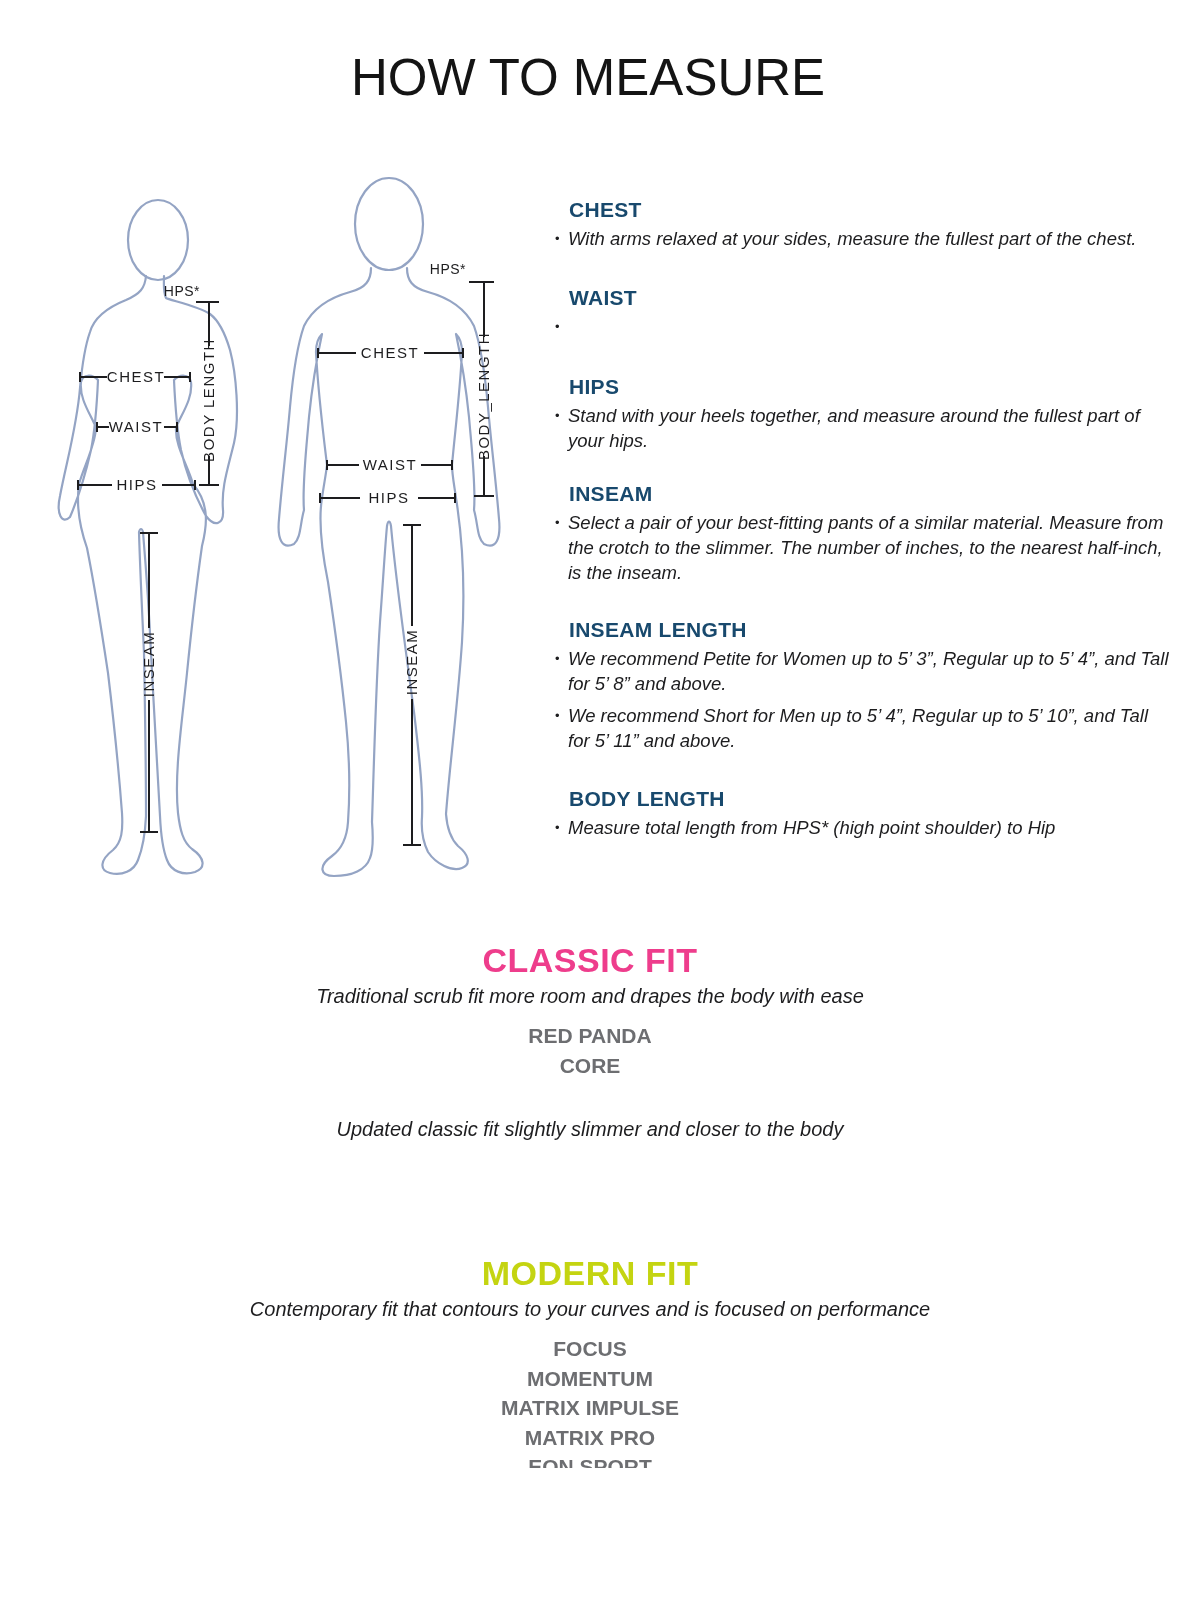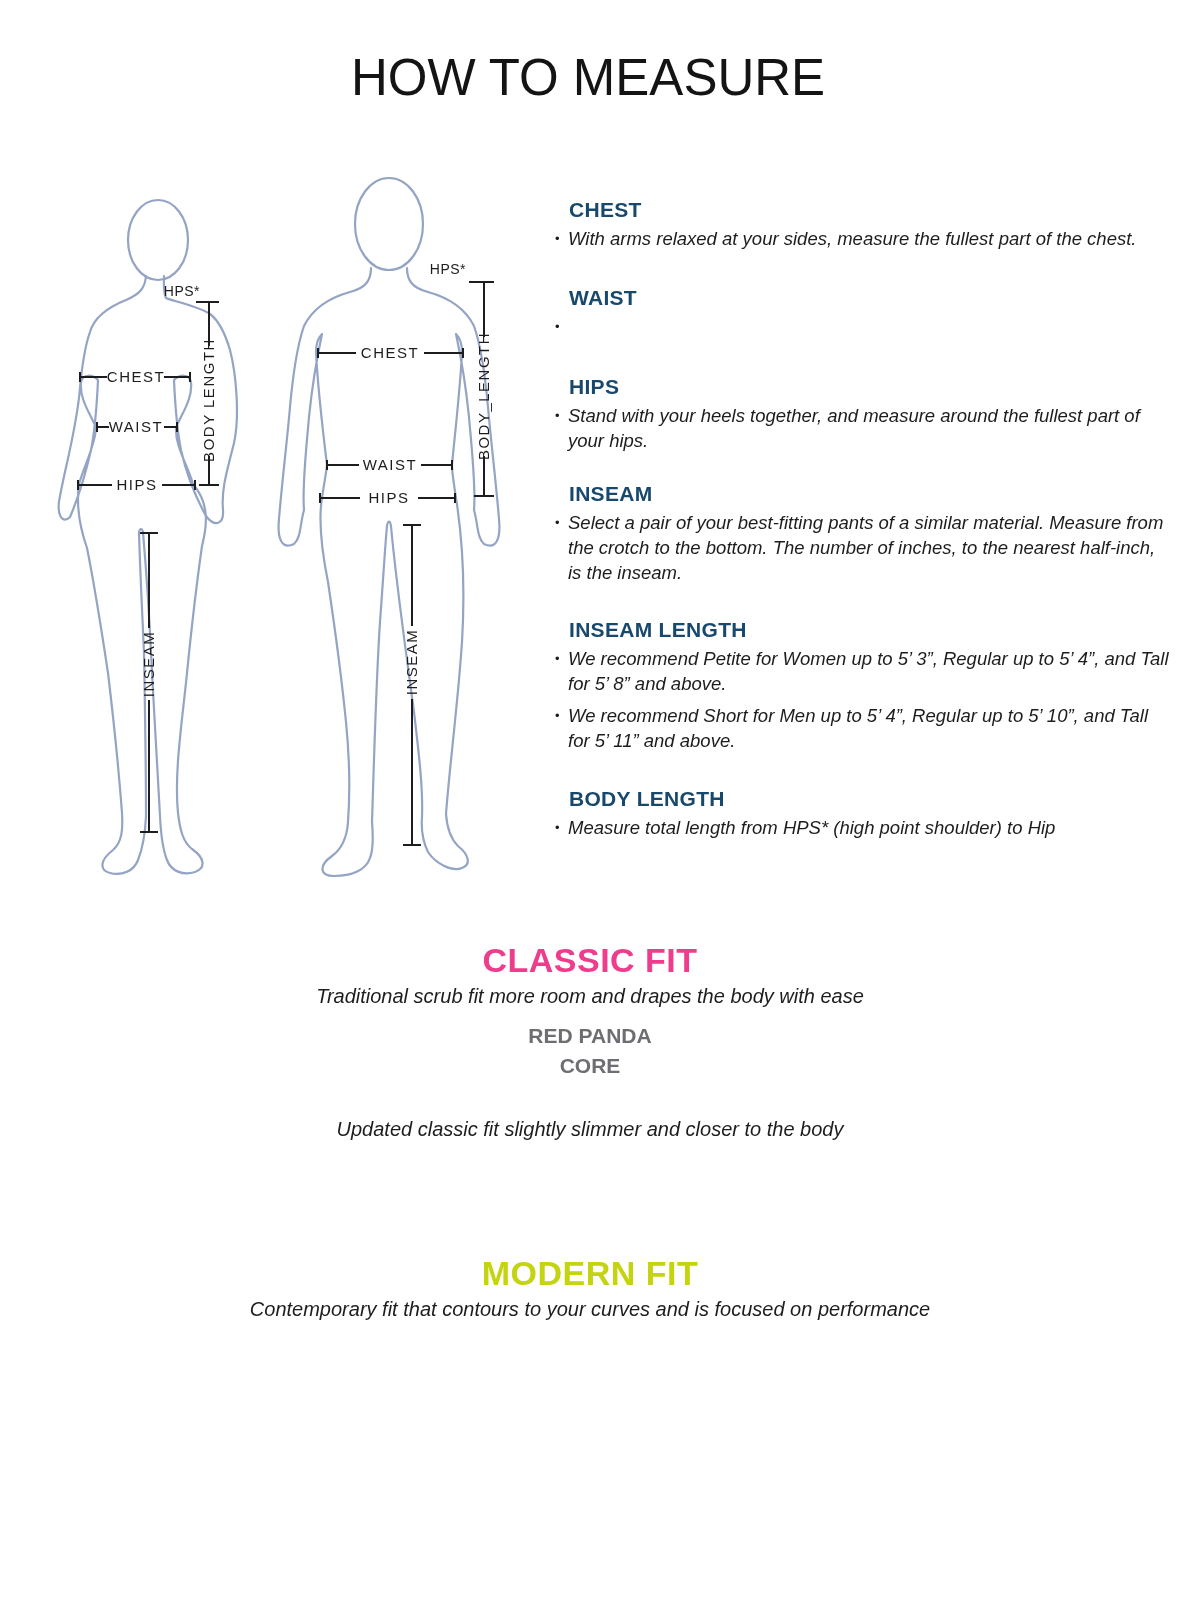--- a/index.html
+++ b/index.html
@@ -251,21 +251,21 @@
         <span>Stand with your heels together, and measure around the fullest part of your hips.</span>
       </div>
     </div>
   </div>
 
   <div class="msec" style="top:481px">
     <h3>INSEAM</h3>
     <div class="bullets">
       <div class="bullet">
         <span class="dot">•</span>
-        <span>Select a pair of your best-fitting pants of a similar material. Measure from the crotch to the bottom. The number of inches, to the nearest half-inch, is the inseam.</span>
+        <span>Select a pair of your best-fitting pants of a similar material. Measure from the crotch to the slimmer. The number of inches, to the nearest half-inch, is the inseam.</span>
       </div>
     </div>
   </div>
 
   <div class="msec" style="top:617px">
     <h3>INSEAM LENGTH</h3>
     <div class="bullets">
       <div class="bullet">
         <span class="dot">•</span>
         <span>We recommend Petite for Women up to 5’ 3”, Regular up to 5’ 4”, and Tall for 5’ 8” and above.</span>
@@ -298,16 +298,23 @@
       </div>
     </div>
 
     <div class="fit" style="top:1113px">
       <div class="sub">Updated classic fit slightly slimmer and closer to the body</div>
     </div>
 
     <div class="fit" style="top:1253px">
       <h2 style="color: rgb(196, 212, 17);">MODERN FIT</h2>
       <div class="sub">Contemporary fit that contours to your curves and is focused on performance</div>
+      <div class="products">
+        <div class="product">FOCUS</div>
+        <div class="product">MOMENTUM</div>
+        <div class="product">MATRIX IMPULSE</div>
+        <div class="product">MATRIX PRO</div>
+        <div class="product">EON SPORT</div>
+      </div>
     </div>
 
   </div>
 </div>
 
 </body></html>

